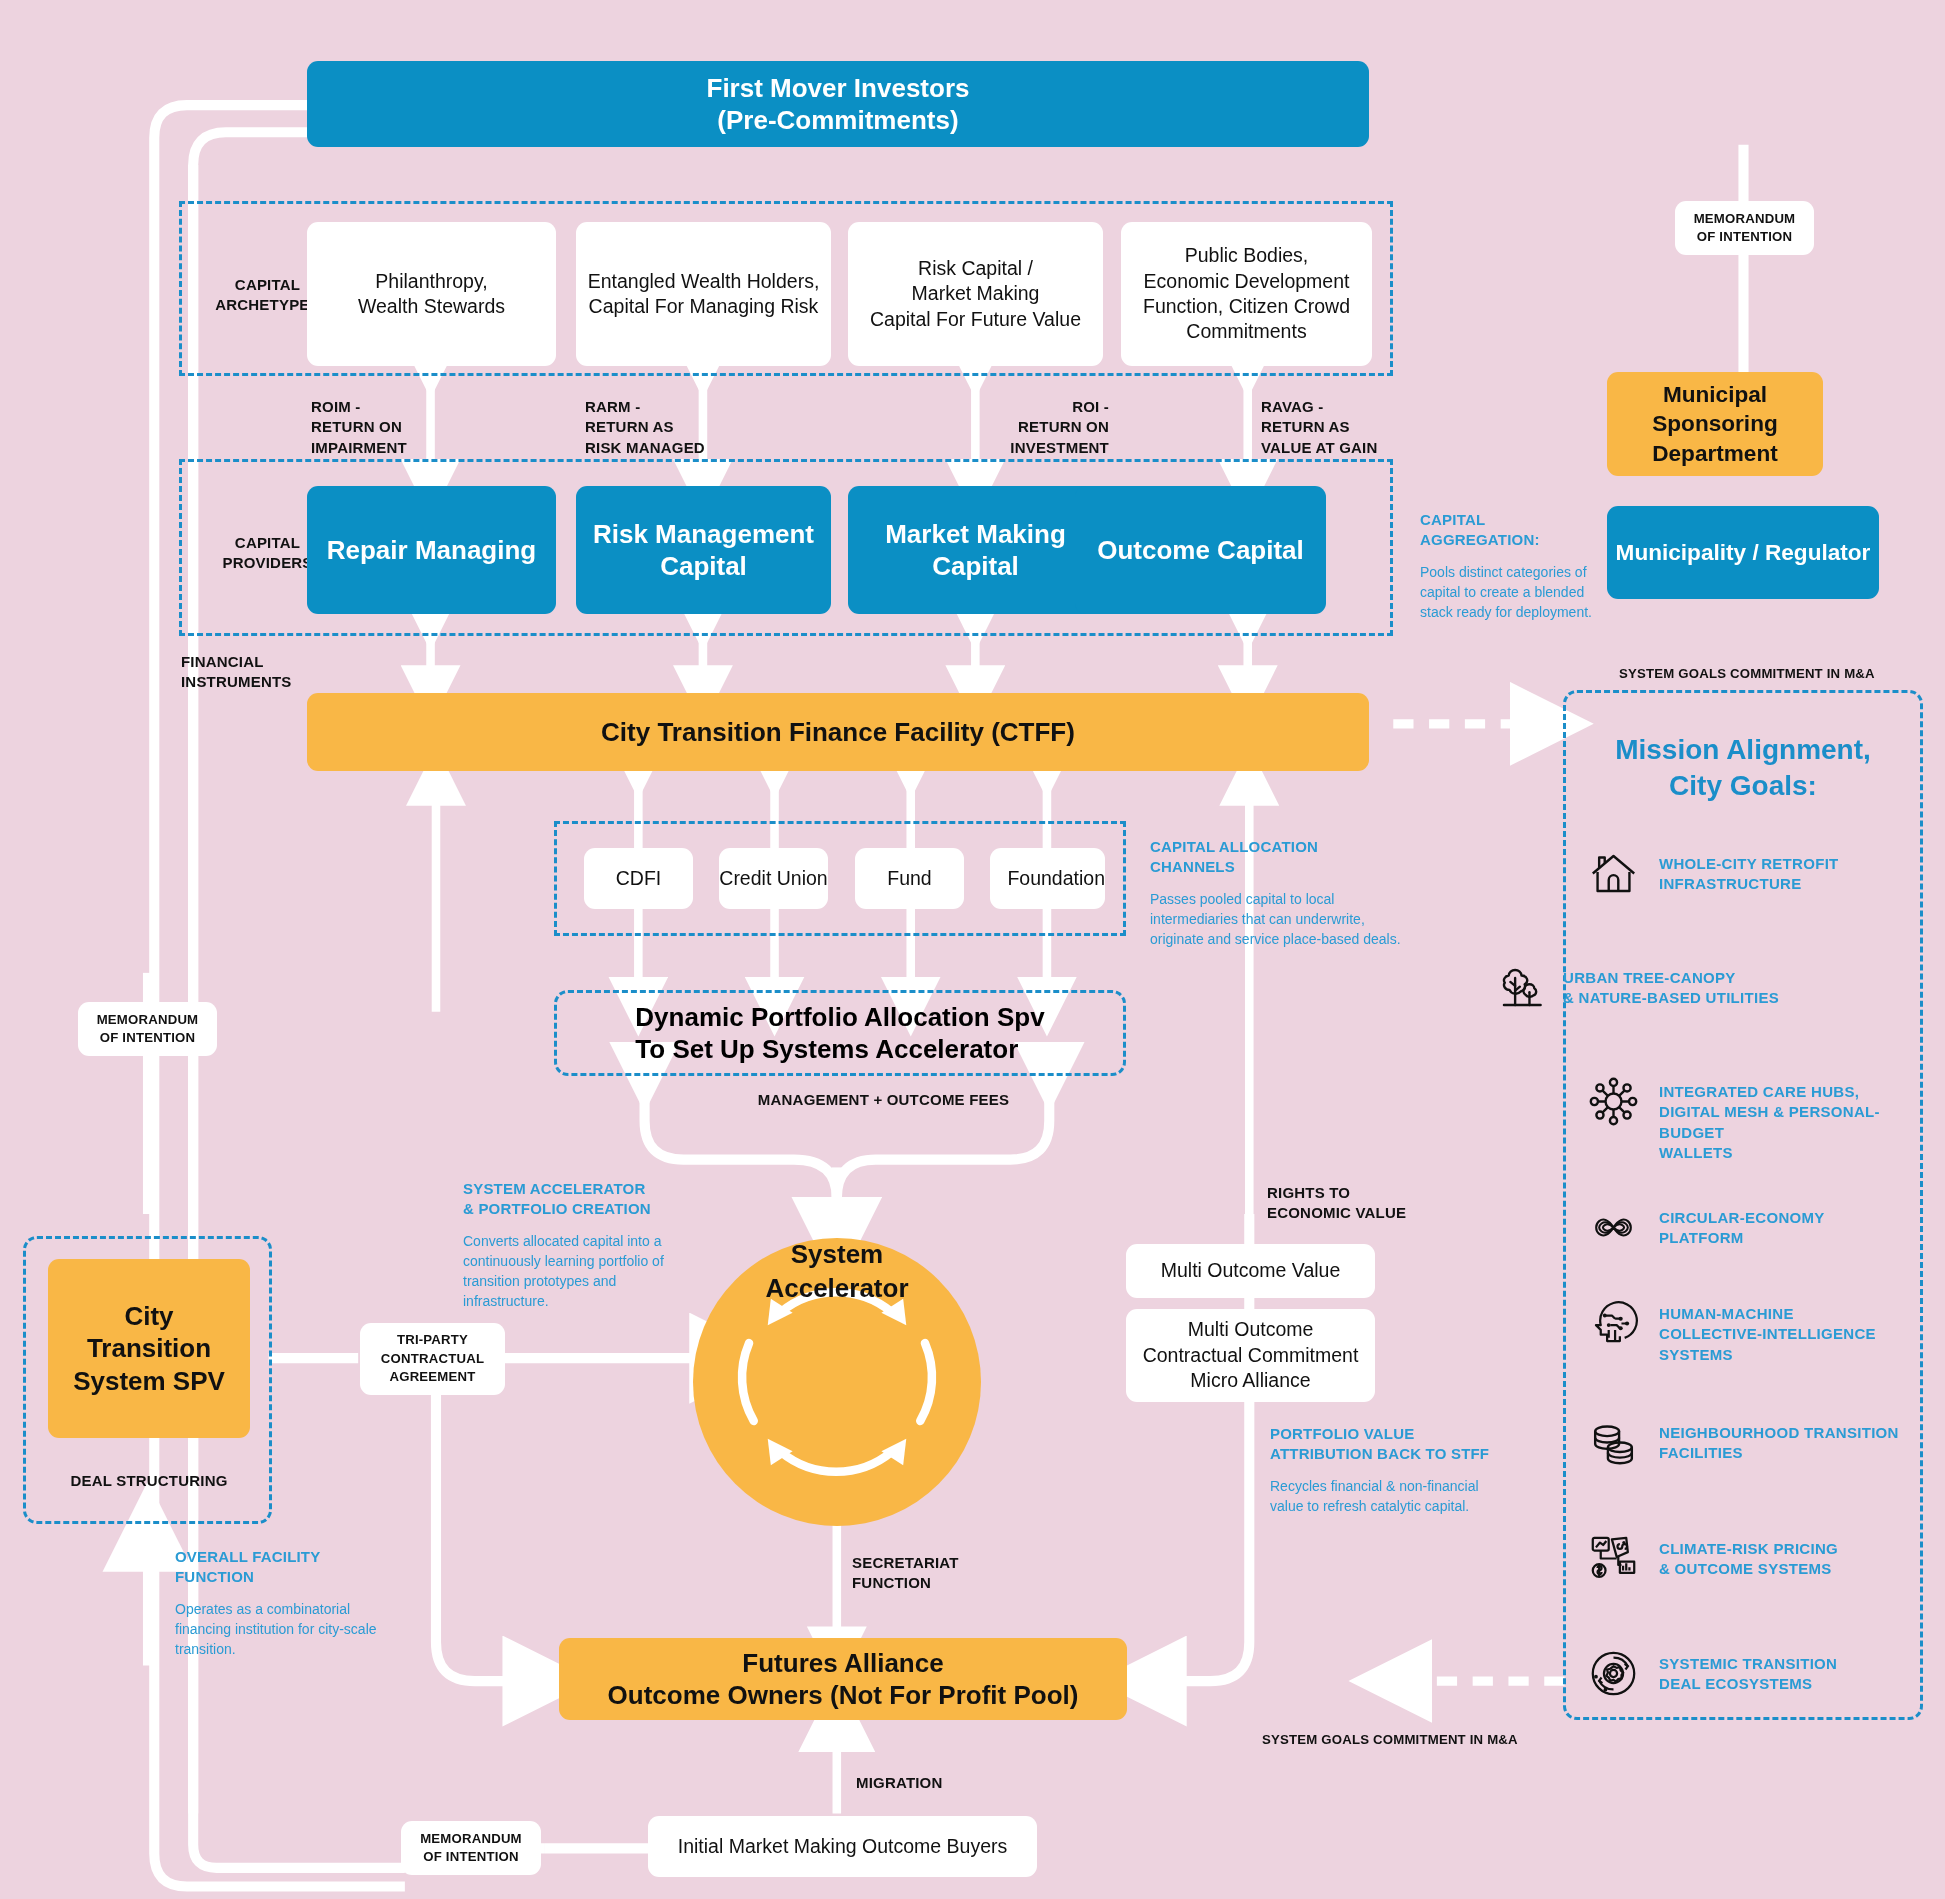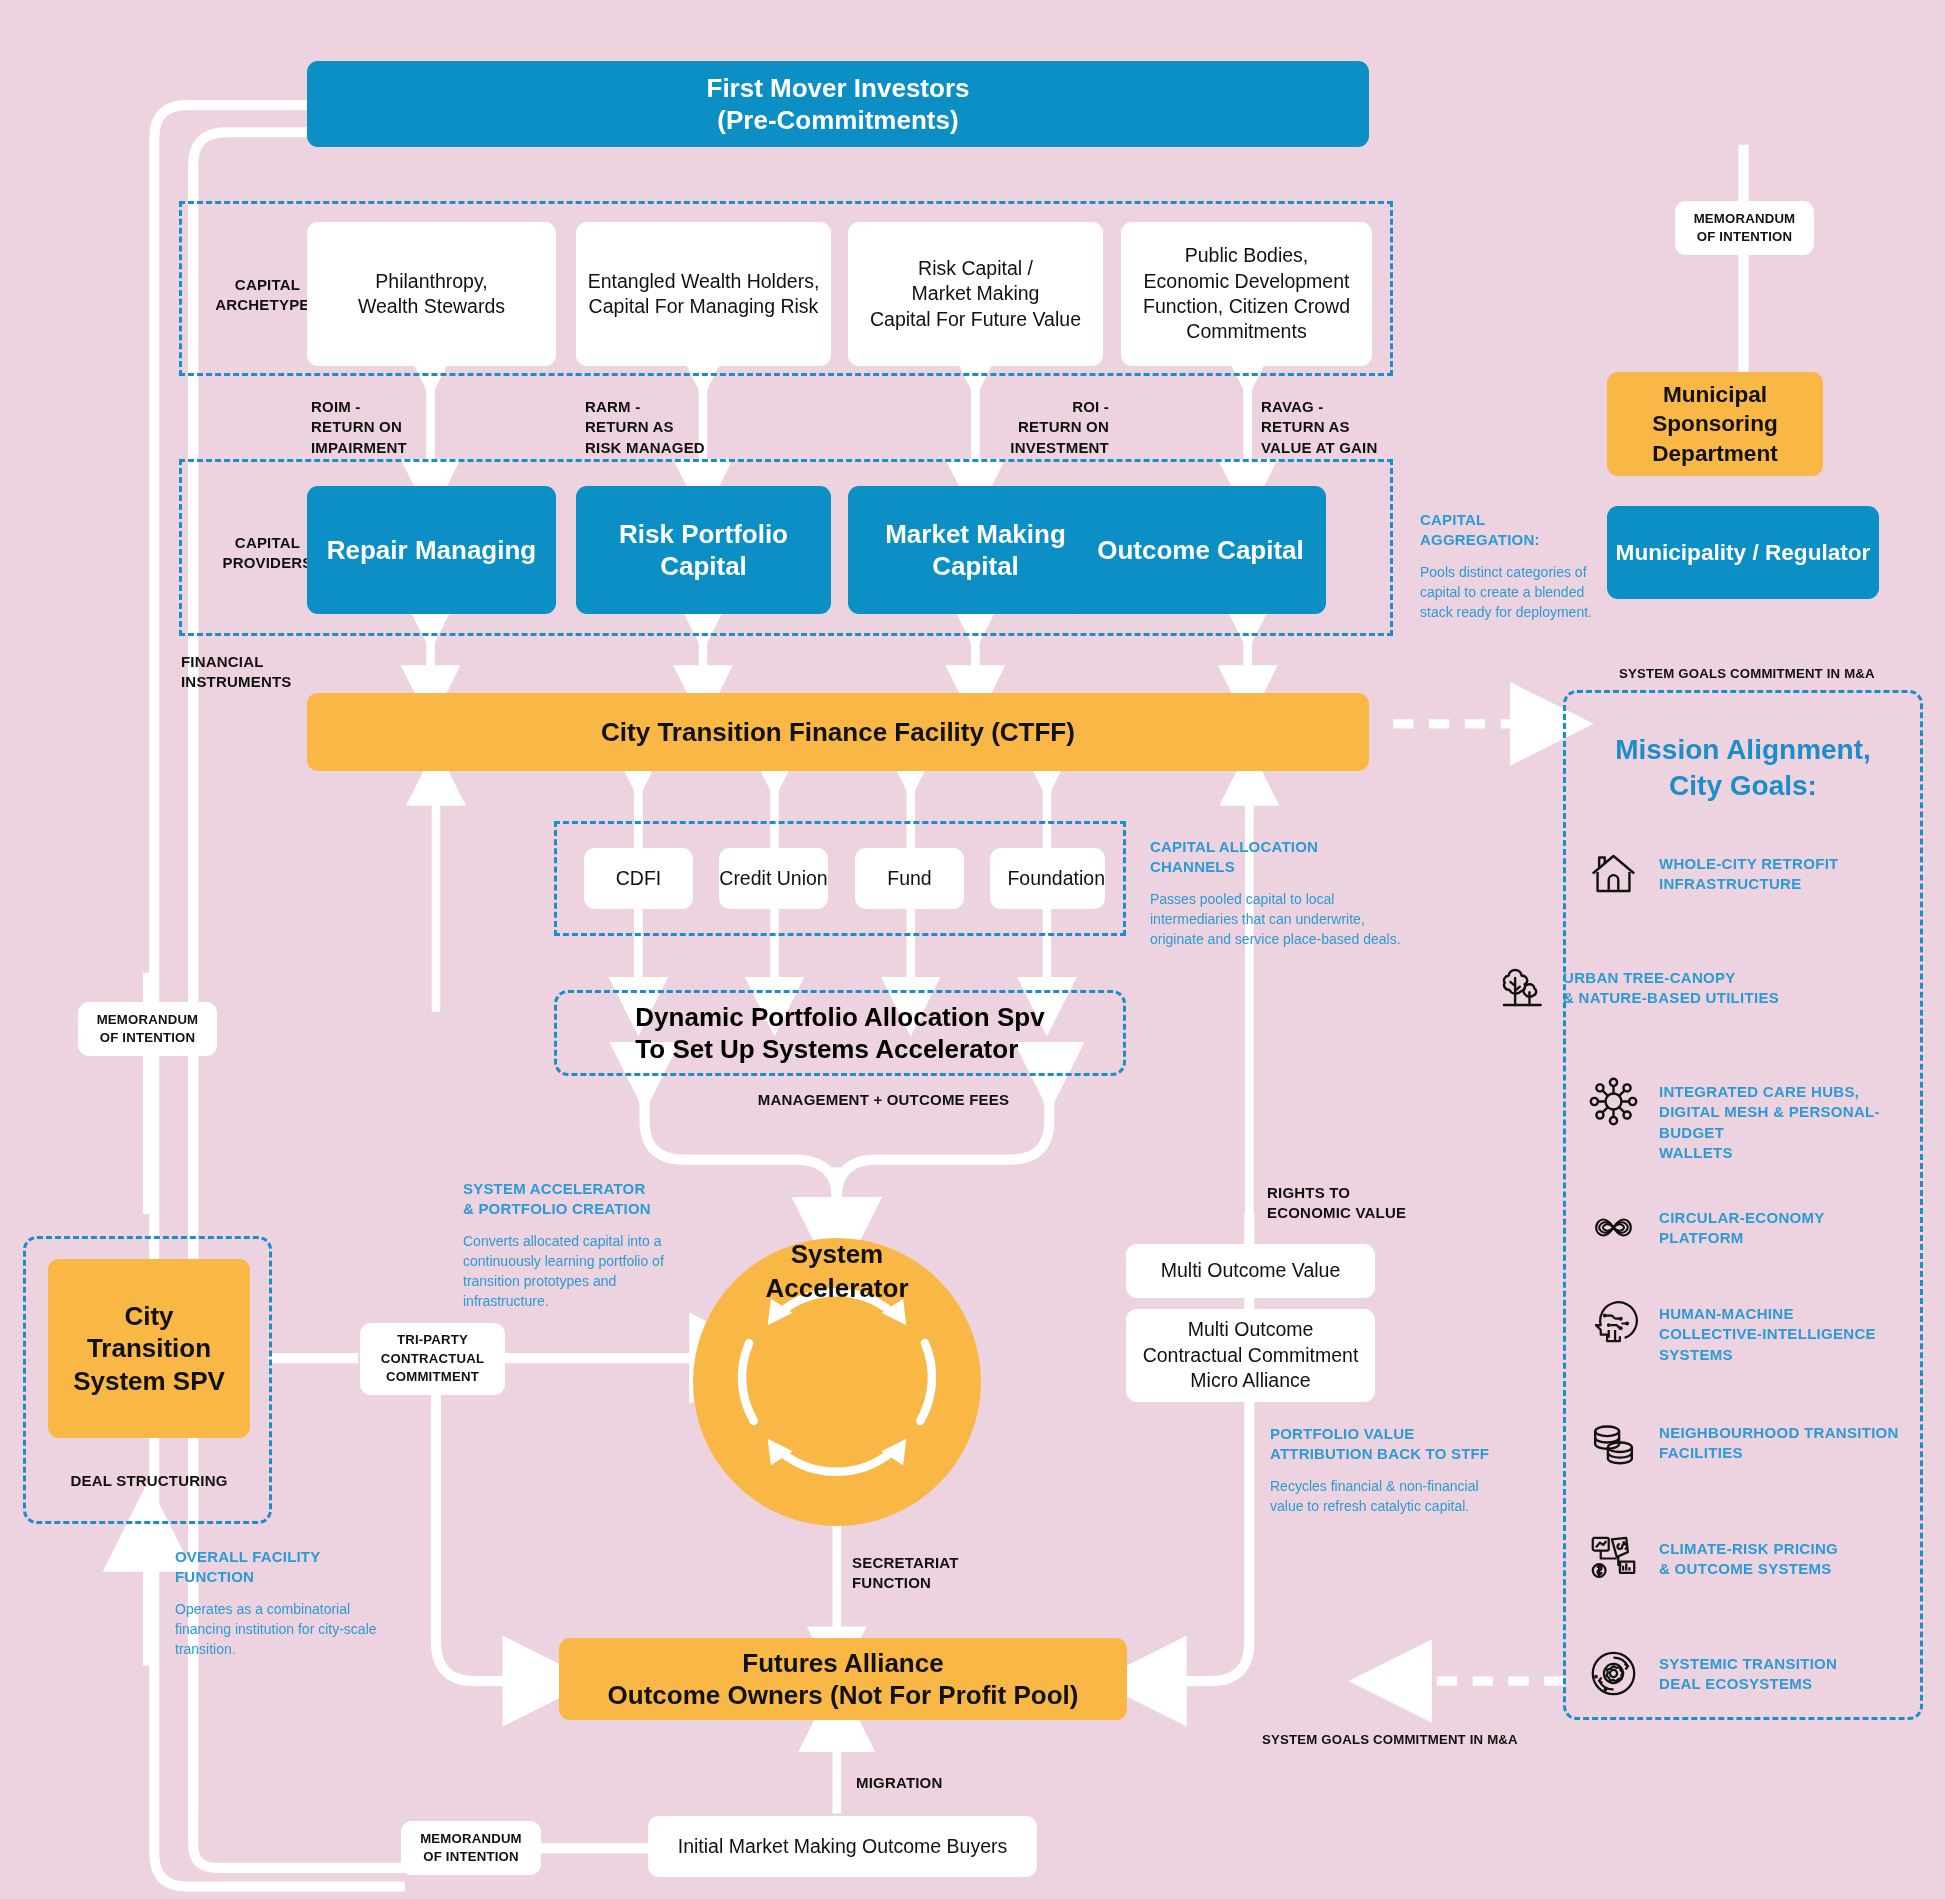--- a/index.html
+++ b/index.html
@@ -199,21 +199,21 @@
 
   <div class="lbl" style="left:209px;top:533px;width:117px;text-align:center;">
     <div>CAPITAL</div>
     <div>PROVIDERS</div>
   </div>
 
   <div class="node rb blue" style="left:307px;top:486px;width:249px;height:128px;">
     <div class="t-big" style="white-space:pre-line;">Repair Managing</div>
   </div>
   <div class="node rb blue" style="left:576px;top:486px;width:255px;height:128px;">
-    <div class="t-big" style="white-space:pre-line;">Risk Portfolio
+    <div class="t-big" style="white-space:pre-line;">Risk Management
 Capital</div>
   </div>
   <div class="node rb blue" style="left:848px;top:486px;width:255px;height:128px;">
     <div class="t-big" style="white-space:pre-line;">Market Making
 Capital</div>
   </div>
   <div class="node rb blue" style="left:1075px;top:486px;width:251px;height:128px;">
     <div class="t-big" style="white-space:pre-line;">Outcome Capital</div>
   </div>
 
@@ -335,21 +335,21 @@
 
   <div class="note" style="left:175px;top:1547px;width:226px;">
     <div class="nh">OVERALL FACILITY FUNCTION</div>
     <div class="nb">Operates as a combinatorial financing institution for city-scale transition.</div>
   </div>
 
   <div class="node rb white" style="left:360px;top:1323px;width:145px;height:72px;">
     <div class="t-capsm">
       <div>TRI-PARTY</div>
       <div>CONTRACTUAL</div>
-      <div>COMMITMENT</div>
+      <div>AGREEMENT</div>
     </div>
   </div>
 
   <div class="lbl" style="left:1267px;top:1183px;width:202px;">
     <div>RIGHTS TO</div>
     <div>ECONOMIC VALUE</div>
   </div>
 
   <div class="node rb white" style="left:1126px;top:1244px;width:249px;height:54px;">
     <div class="t-reg">Multi Outcome Value</div>

